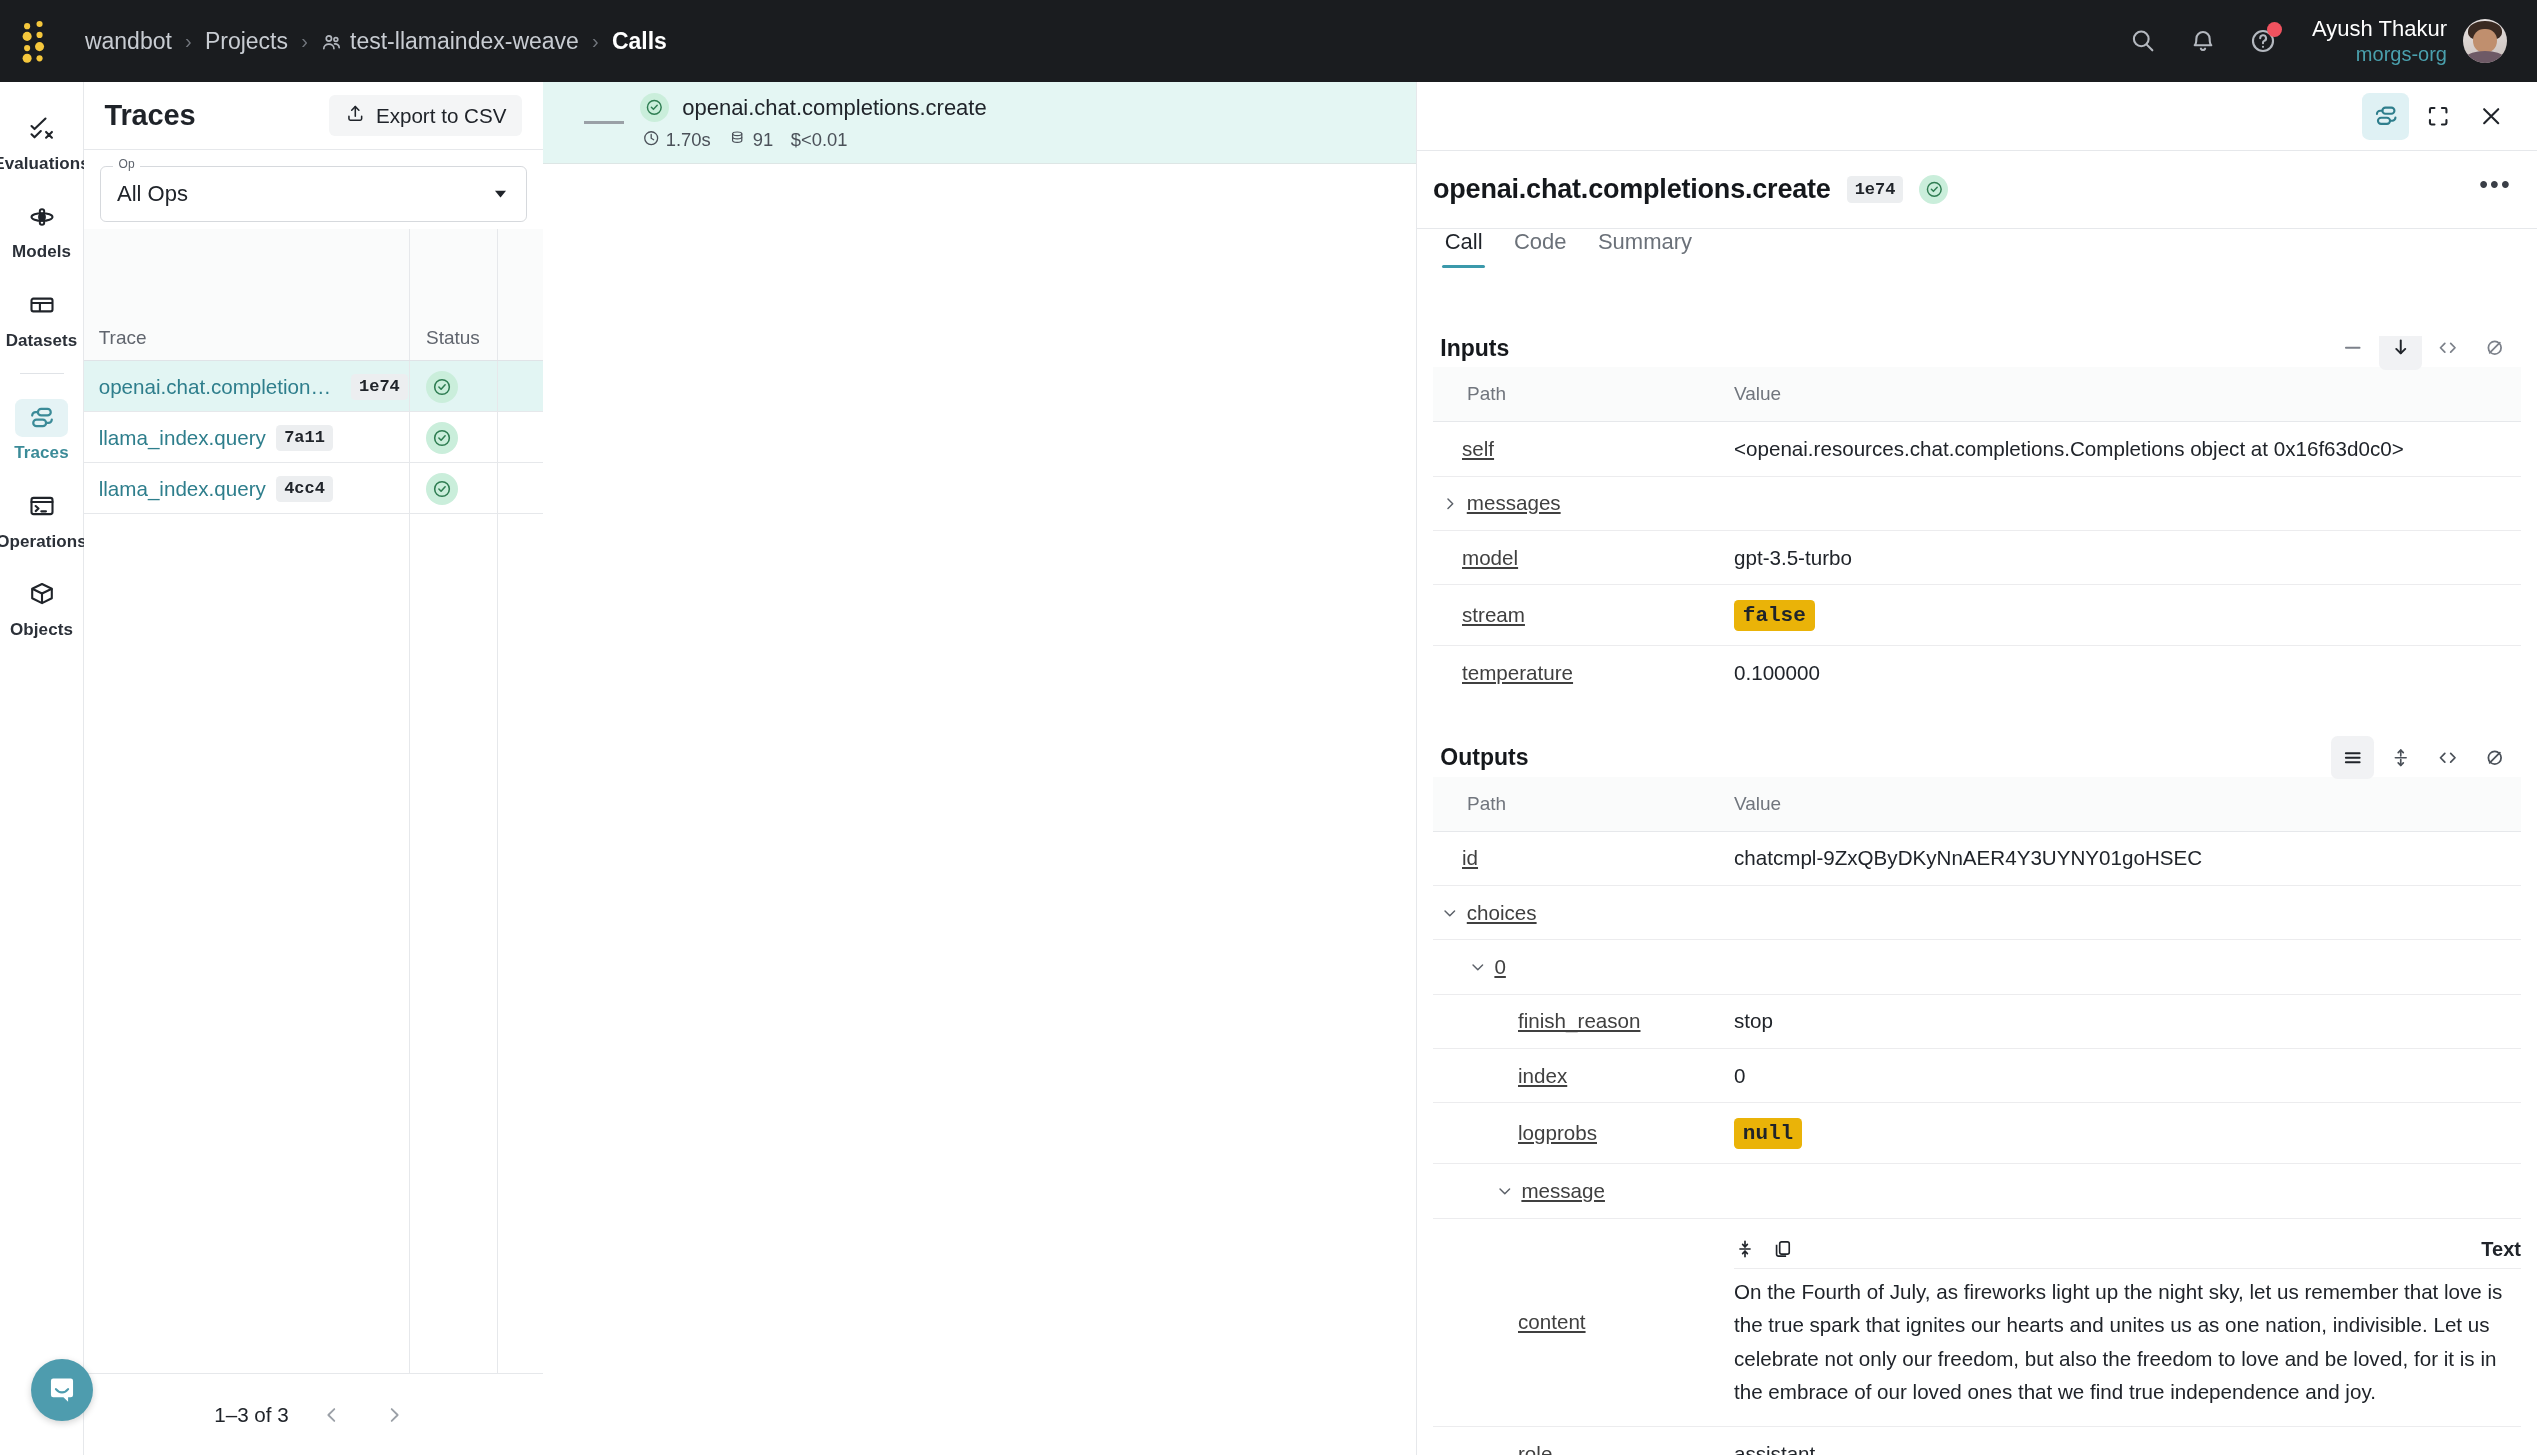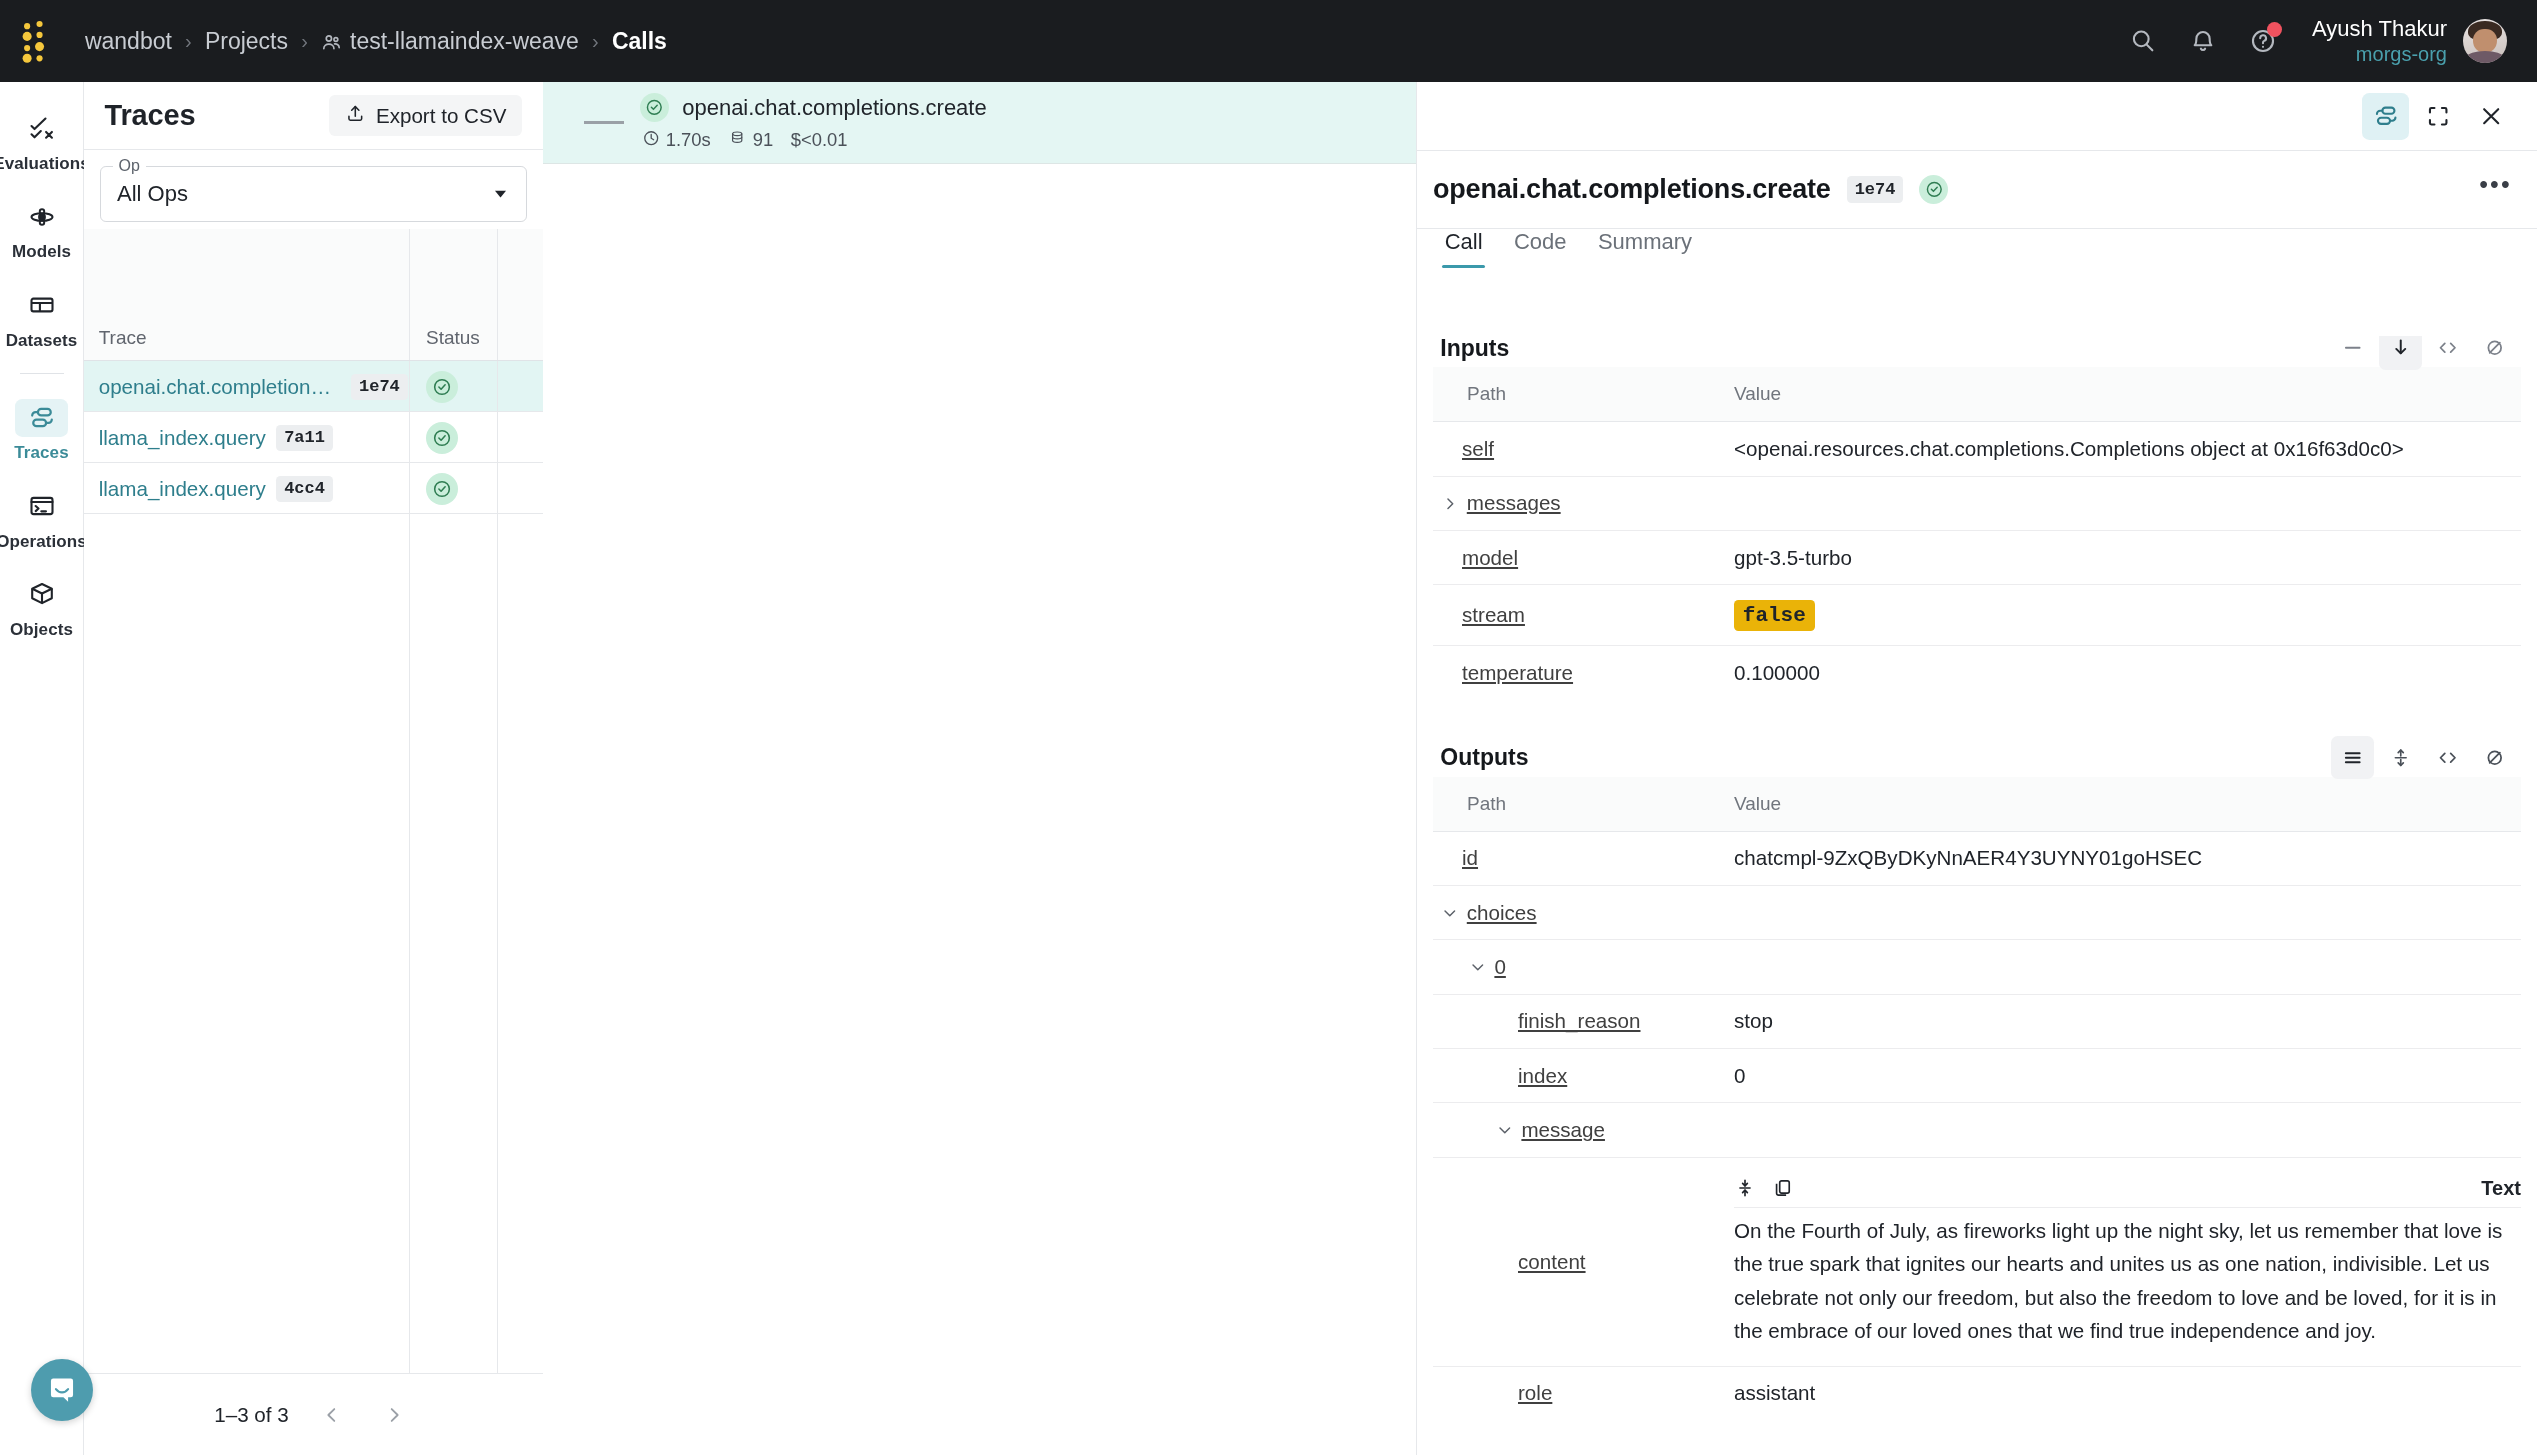--- a/index.html
+++ b/index.html
@@ -76,21 +76,21 @@
     font-size: 20.6px; color: #20242a; font-weight: 500;
   }
   .export-btn svg { width: 20.6px; height: 20.6px; }
   .op-wrap { padding: 16px 16px 7.3px 16px; }
   .op-field {
     position: relative; height: 56px; border: 1.5px solid #d6d9dd; border-radius: 5.9px;
     display: flex; align-items: center; padding: 0 16px; cursor: pointer;
   }
   .op-legend {
     position: absolute; top: -10.3px; left: 11.7px; background: #ffffff; padding: 0 5.9px;
-    font-size: 16px; color: #5d636c;
+    font-size: 12px; color: #5d636c;
   }
   .op-value { font-size: 22px; color: #20242a; }
   .op-caret { margin-left: auto; }
   .op-caret svg { width: 19px; height: 19px; }
 
   .tbl { flex: 1; display: flex; flex-direction: column; overflow: hidden; position: relative; }
   .tbl-grid { display: grid; grid-template-columns: 326px 88px 1fr; }
   .tbl-head { background: #fafbfb; border-bottom: 0.7px solid #e0e3e7; height: 132px; }
   .tbl-head .th {
     display: flex; align-items: flex-end; padding: 0 0 11.7px 0; font-size: 19px; color: #60656e;
@@ -685,20 +685,26 @@
         <td class="pcol">
               <span class="pkey ind2">finish_reason</span>
             </td>
         <td><span class="pval">stop</span></td>
       </tr>
       <tr class="row">
         <td class="pcol">
               <span class="pkey ind2">index</span>
             </td>
         <td><span class="pval">0</span></td>
+      </tr>
+      <tr class="row">
+        <td class="pcol">
+              <span class="pkey ind2">logprobs</span>
+            </td>
+        <td><span class="chip">null</span></td>
       </tr>
       <tr class="row">
         <td class="pcol">
               <span class="pkey" style="padding-left:59px;">
                 <span class="caret">
                   <svg viewBox="0 0 24 24" fill="none" stroke="#5b6068" stroke-width="2" stroke-linecap="round" stroke-linejoin="round">
                     <path d="M5.5 9.5L12 16l6.5-6.5"></path>
                   </svg>
                 </span>
                 <span>message</span>

